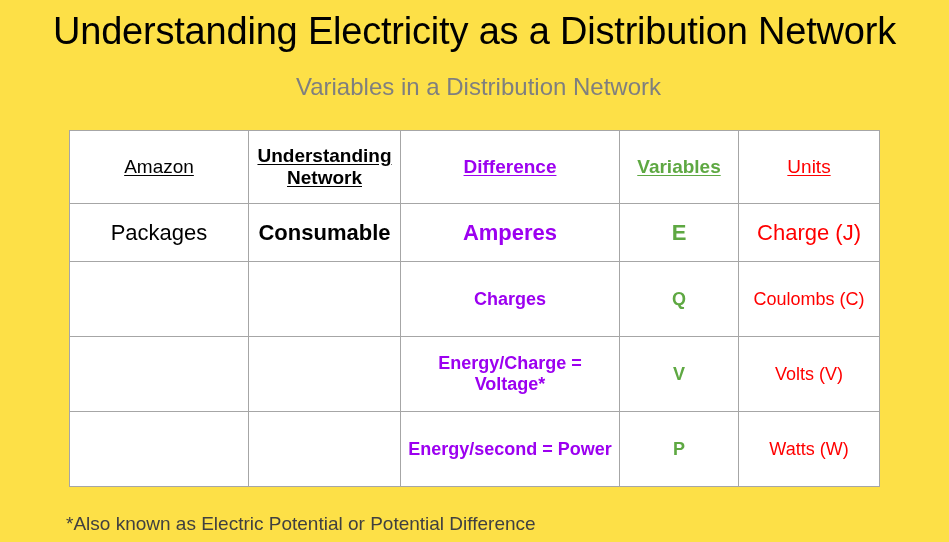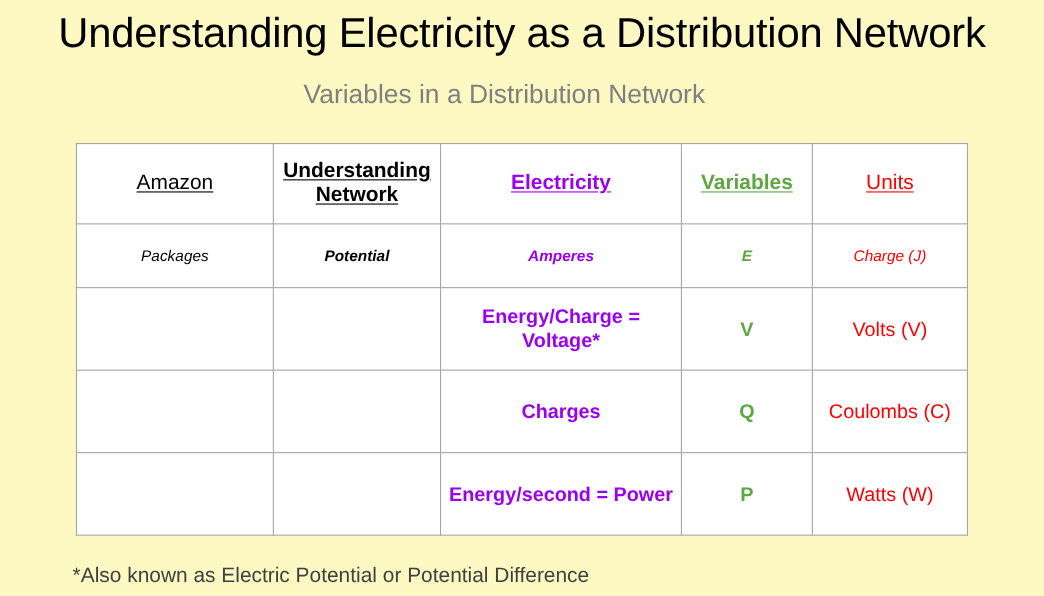--- a/index.html
+++ b/index.html
@@ -10,21 +10,21 @@
   body {
     width: 949px;
     height: 542px;
     position: relative;
     font-family: "Liberation Sans", sans-serif;
     overflow: hidden;
   }
   .slide {
     position: absolute;
     inset: 0;
-    background: #fef9c3;
+    background: #fde047;
   }
   .slide-title {
     position: absolute;
     top: 4px;
     left: 0;
     width: 949px;
     text-align: center;
     font-size: 38px;
     line-height: 54px;
     color: #000000;
@@ -35,20 +35,21 @@
   .slide-subtitle {
     position: absolute;
     top: 72px;
     left: 0;
     width: 917px;
     text-align: center;
     font-size: 24px;
     line-height: 30px;
     color: #7f7f7f;
     font-weight: 400;
+    padding-left: 20px;
   }
   .grid-wrap {
     position: absolute;
     left: 69px;
     top: 130px;
     width: 810px;
   }
   table.matrix {
     border-collapse: collapse;
     table-layout: fixed;
@@ -62,21 +63,21 @@
     padding: 4px 6px;
     line-height: 1.16;
   }
   col.c-amazon    { width: 179px; }
   col.c-network   { width: 152px; }
   col.c-elec      { width: 219px; }
   col.c-vars      { width: 119px; }
   col.c-units     { width: 141px; }
 
   tr.head-row td { height: 64px; font-size: 19px; }
-  tr.body-row td { height: 49px; font-size: 14px; font-style: italic; }
+  tr.body-row td { height: 49px; font-size: 22px; }
   tr.tall-row td { height: 66px; font-size: 18px; }
 
   .u          { text-decoration: underline; text-underline-offset: 2px; }
   .b          { font-weight: bold; }
   .n          { font-weight: normal; }
   .col-black  { color: #000000; }
   .col-purple { color: #9C00F0; }
   .col-green  { color: #5EA842; }
   .col-red    { color: #FF0000; }
 
@@ -106,47 +107,47 @@
         <col class="c-amazon">
         <col class="c-network">
         <col class="c-elec">
         <col class="c-vars">
         <col class="c-units">
       </colgroup>
       <tbody>
         <tr class="head-row">
           <td class="col-black n u">Amazon</td>
           <td class="col-black b u">Understanding Network</td>
-          <td class="col-purple b u">Electricity</td>
+          <td class="col-purple b u">Difference</td>
           <td class="col-green b u">Variables</td>
           <td class="col-red n u">Units</td>
         </tr>
 
         <tr class="body-row">
           <td class="col-black n">Packages</td>
-          <td class="col-black b">Potential</td>
+          <td class="col-black b">Consumable</td>
           <td class="col-purple b">Amperes</td>
           <td class="col-green b">E</td>
           <td class="col-red n">Charge (J)</td>
         </tr>
 
         <tr class="tall-row">
           <td class="col-black n"></td>
           <td class="col-black b"></td>
-          <td class="col-purple b">Energy/Charge = Voltage*</td>
-          <td class="col-green b">V</td>
-          <td class="col-red n">Volts (V)</td>
+          <td class="col-purple b">Charges</td>
+          <td class="col-green b">Q</td>
+          <td class="col-red n">Coulombs (C)</td>
         </tr>
 
         <tr class="tall-row">
           <td class="col-black n"></td>
           <td class="col-black b"></td>
-          <td class="col-purple b">Charges</td>
-          <td class="col-green b">Q</td>
-          <td class="col-red n">Coulombs (C)</td>
+          <td class="col-purple b">Energy/Charge = Voltage*</td>
+          <td class="col-green b">V</td>
+          <td class="col-red n">Volts (V)</td>
         </tr>
 
 
         <tr class="tall-row">
           <td class="col-black n"></td>
           <td class="col-black b"></td>
           <td class="col-purple b">Energy/second = Power</td>
           <td class="col-green b">P</td>
           <td class="col-red n">Watts (W)</td>
         </tr>

